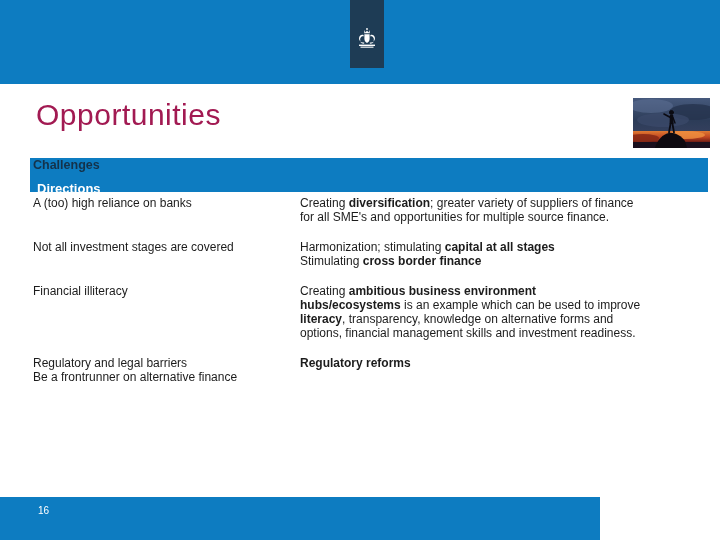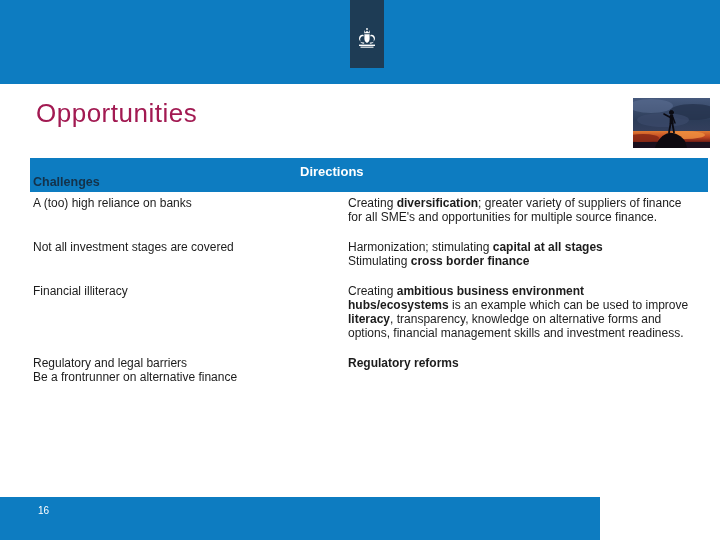--- a/index.html
+++ b/index.html
@@ -19,56 +19,57 @@
   .logo-ribbon {
     position:absolute; left:350px; top:0;
     width:34px; height:68px;
     background:#1e3c55;
     display:flex; align-items:flex-end; justify-content:center;
     box-sizing:border-box; padding-bottom:4px;
   }
   
   .title {
     position:absolute; left:36px; top:98px;
-    font-size:26px; letter-spacing:0.5px;
+    font-size:30px; letter-spacing:0.5px;
     color:#a21a52;
     font-weight:400;
   }
   
   .hero {
     position:absolute; left:633px; top:98px;
     width:77px; height:50px;
     overflow:hidden;
   }
   
   .table {
     position:absolute; left:30px; top:158px;
     width:678px;
   }
   .thead {
     display:flex;
     background:#0d7cc1;
     height:34px;
     box-sizing:border-box;
+    flex-direction:column;
   }
   .th-left {
     width:263px; box-sizing:border-box;
     display:flex; align-items:flex-end;
     padding:0 0 3px 3px;
     color:#14324a;
     font-weight:700; font-size:12.5px;
   }
   .th-right {
     flex:1; box-sizing:border-box;
     padding:6px 0 4px 7px;
     color:#ffffff;
     font-weight:700; font-size:13px;
   }
   .tbody { padding-top:4px; }
-  .trow { display:flex; margin-bottom:16px;gap:48px; }
+  .trow { display:flex; margin-bottom:16px; }
   .cell-left {
     width:263px; box-sizing:border-box;
     padding:0 12px 0 3px;
   }
   .cell-right {
     flex:1; box-sizing:border-box;
     padding:0 6px 0 7px;
   }
   .line {
     font-size:12px; line-height:14px;

